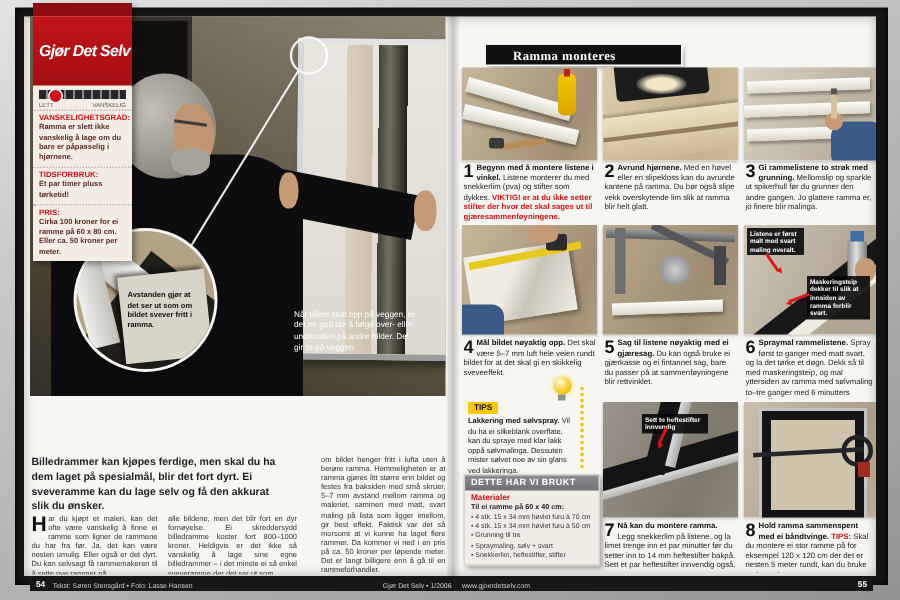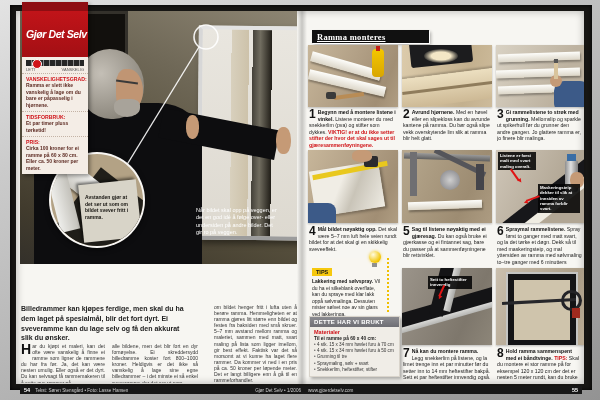--- a/index.html
+++ b/index.html
@@ -63,23 +63,23 @@
   .headline{position:absolute;left:19px;top:266px;width:282px;font-size:30px;font-weight:bold;
      letter-spacing:-1.4px;color:#141414;white-space:nowrap;}
   .intro{position:absolute;left:21px;top:304px;width:170px;font-size:7px;font-weight:bold;line-height:1.4;color:#222;}
   .bodycol{position:absolute;font-size:5px;line-height:1.22;color:#333;text-align:justify;overflow:hidden;}
   .dropcap{float:left;font-size:14px;font-weight:bold;line-height:.9;margin-right:1px;color:#111;}
   .pagebar{position:absolute;top:386px;height:8px;background:#171717;color:#cfcfcf;display:flex;
      align-items:center;font-size:4.6px;padding:0 4px;gap:5px;}
   .pagenum{color:#fff;font-weight:bold;font-size:5.5px;}
   .bar-spacer{flex:1;}
   
-  .section-header{position:absolute;left:312px;top:30px;width:112px;height:13px;background:#111;
+  .section-header{position:absolute;left:324px;top:30px;width:112px;height:13px;background:#111;
      color:#fff;font-family:"Liberation Serif",serif;font-weight:bold;font-size:8.5px;
-     display:flex;align-items:center;padding-left:5px;letter-spacing:.3px;box-shadow:1px 1px 0 #fff,2px 2px 3px rgba(0,0,0,.3);text-decoration:underline;}
+     display:flex;align-items:center;padding-left:18px;letter-spacing:.3px;box-shadow:1px 1px 0 #fff,2px 2px 3px rgba(0,0,0,.3);}
   .sphoto{position:absolute;overflow:hidden;background:linear-gradient(115deg,#c7b69a 0%,#b2a086 45%,#a18e74 80%,#b09e83 100%);
      box-shadow:0 1px 2px rgba(0,0,0,.25);}
   .caption{position:absolute;font-size:5.2px;line-height:1.25;color:#222;text-align:left;overflow:hidden;}
   .step-num{float:left;font-size:12px;font-weight:bold;line-height:.95;margin-right:2px;color:#111;}
   .lead{font-weight:bold;color:#111;}
   .warn{color:#d01216;font-weight:bold;}
   .strip{position:absolute;background:linear-gradient(#fdfdfa,#dcd6c8);box-shadow:1px 2px 2px rgba(0,0,0,.3);}
   .label-box{position:absolute;background:rgba(5,5,5,.88);color:#fff;font-size:4.3px;line-height:1.25;
      padding:1px 2px;font-weight:bold;}
   .red-arrow{position:absolute;height:1.5px;background:#e01414;}

